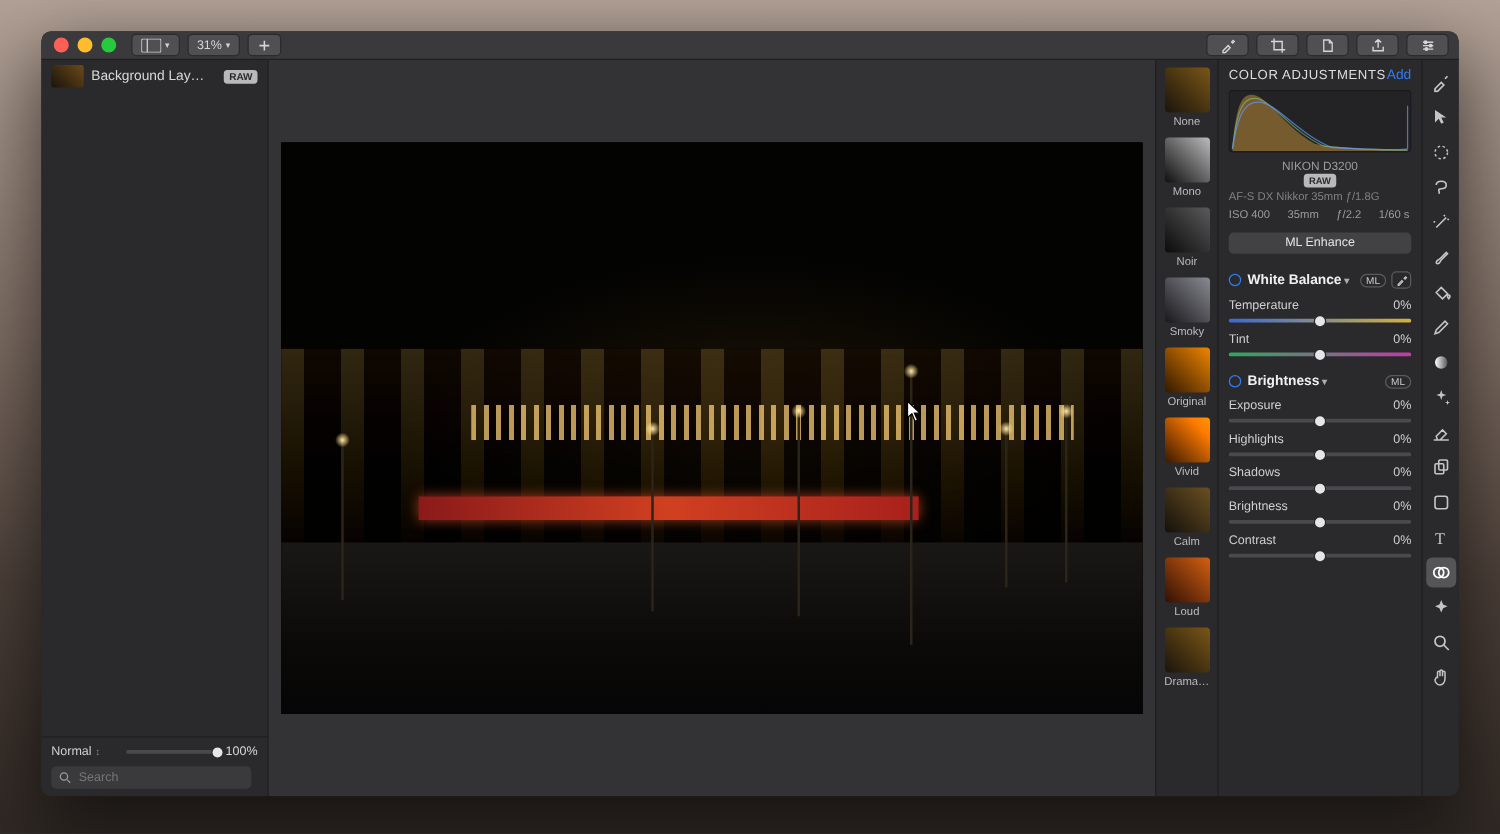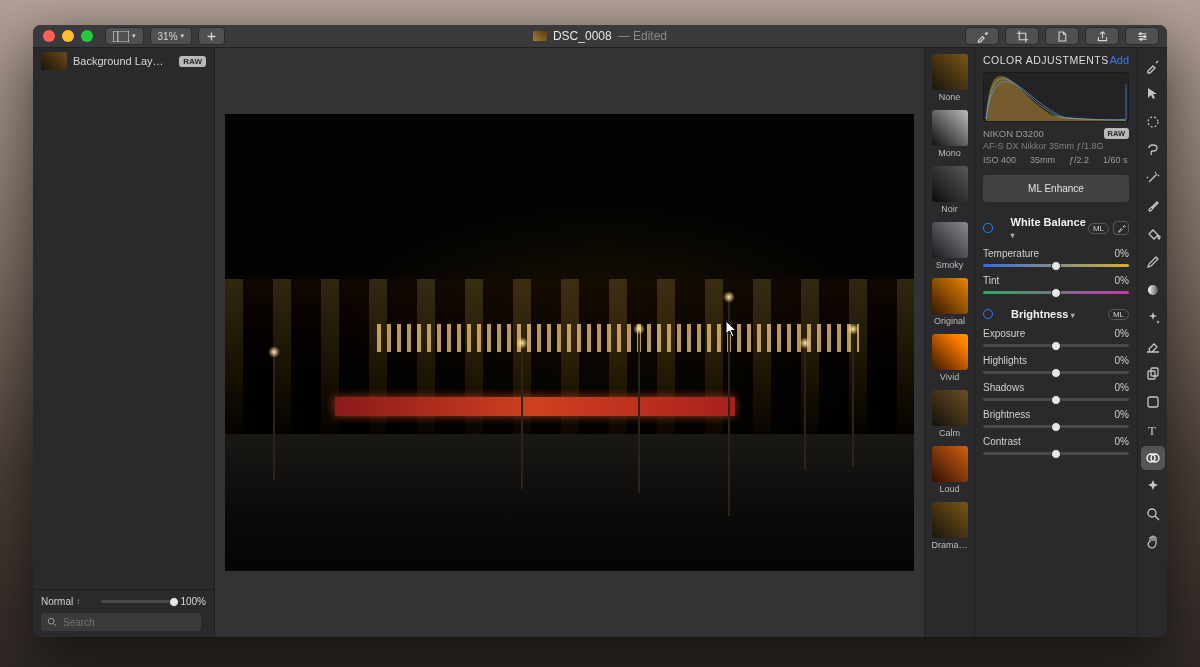--- a/index.html
+++ b/index.html
@@ -194,36 +194,36 @@
   .panel-head-title { font-size: 10.5px; letter-spacing: .5px; color: #dedede; }
   .panel-head-add { font-size: 11px; color: #2f7cf6; cursor: pointer; }
   .histogram {
     height: 50px; width: 100%;
     background: #232325;
     border: 1px solid #1b1b1d;
     border-radius: 3px;
     position: relative; overflow: hidden;
   }
   .histogram svg { width: 100%; height: 100%; display: block; }
-  .meta-line { font-size: 9.5px; color: #9b9b9e; margin-top: 6px; display:flex; justify-content:space-between; align-items:center;}
+  .meta-line { font-size: 9.5px; color: #9b9b9e; margin-top: 6px; display:flex; justify-content:space-between; align-items:center;flex-direction:column;}
   .meta-line .raw-badge { font-size: 7.5px; }
   .meta-small { font-size: 9px; color: #808083; margin-top: 2px;}
   .meta-grid { display: flex; gap: 14px; font-size: 9px; color: #9b9b9e; margin-top: 4px;}
   .ml-enhance {
     margin-top: 10px;
-    height: 27px;
+    height: 17px;
     background: #424245;
     border-radius: 4px;
     display: flex; align-items: center; justify-content: center;
     font-size: 10px; color: #e3e3e5;
     cursor: pointer;
   }
   .section { margin-top: 14px; }
   .section-head { display: flex; align-items: center; justify-content: space-between; }
-  .section-left { display: flex; align-items: center; gap: 18px; }
+  .section-left { display: flex; align-items: center; gap: 5px; }
   .section-toggle {
     width: 10px; height: 10px; border-radius: 50%;
     border: 1.5px solid #2f7cf6;
     cursor: pointer;
   }
   .section-title { font-size: 11px; font-weight: 600; color: #f0f0f0; }
   .section-title::after { content: " \25BE"; font-size: 8px; color: #acacaf; }
   .ml-badge {
     font-size: 8px; color: #cfcfcf;
     border: 1px solid #5a5a5d; border-radius: 6px;
@@ -328,25 +328,20 @@
       <div class="seg-btn">
         <span>31%</span>
           <span style="margin-left:3px;font-size:7px;">▾</span>
       </div>
       <div class="seg-btn">
         <svg viewBox="0 0 14 14" width="11" height="11">
             <line x1="7" y1="2" x2="7" y2="12" stroke="#d5d5d5" stroke-width="1.6"></line>
             <line x1="2" y1="7" x2="12" y2="7" stroke="#d5d5d5" stroke-width="1.6"></line>
           </svg>
       </div>
-    </div>
-    <div class="title-center">
-      <div class="doc-icon"></div>
-      <span class="name">DSC_0008</span>
-      <span class="edited">— Edited</span>
     </div>
     <div class="tb-right-controls">
       <div class="seg-btn">
         <svg viewBox="0 0 16 16" width="13" height="13" fill="none" stroke="#d5d5d5" stroke-width="1.4">
             <path d="M3 13l5-5 2 2-5 5H3v-2zM11 5l2-2 1 1-2 2"></path>
           </svg>
       </div>
       <div class="seg-btn">
         <svg viewBox="0 0 16 16" width="13" height="13" fill="none" stroke="#d5d5d5" stroke-width="1.4">
             <path d="M4 1v11h11M1 4h11v11"></path>

